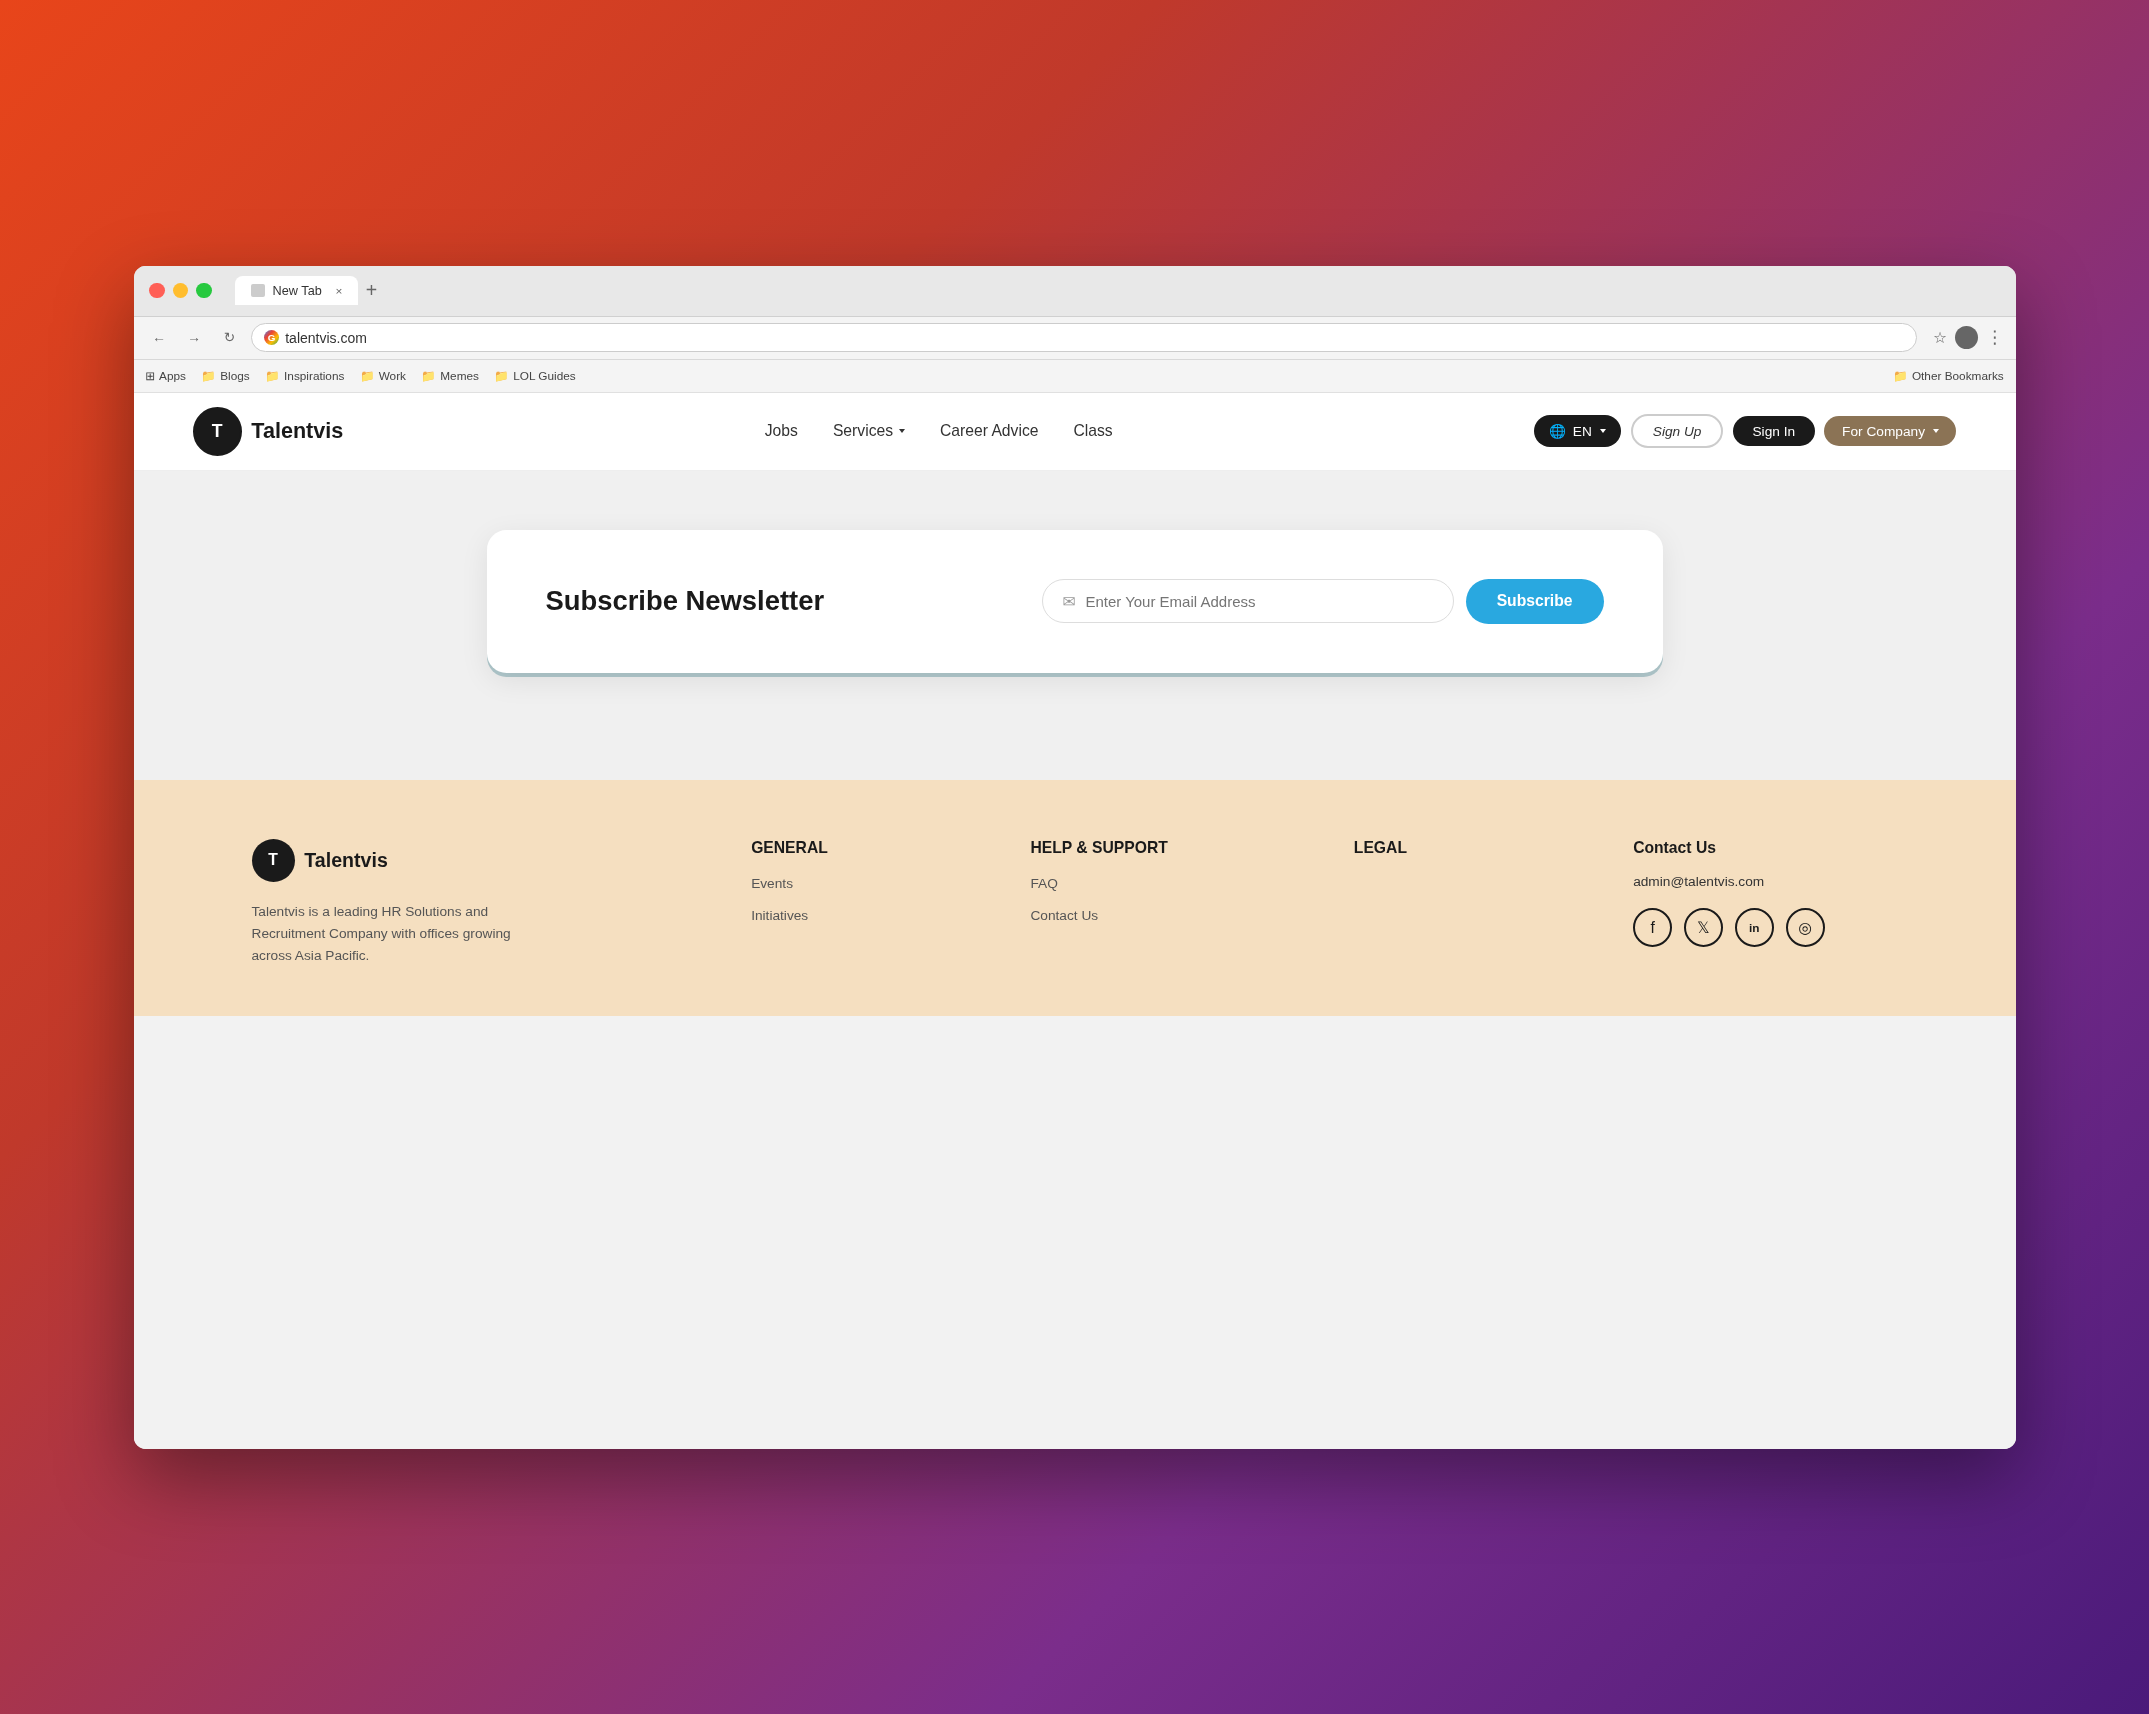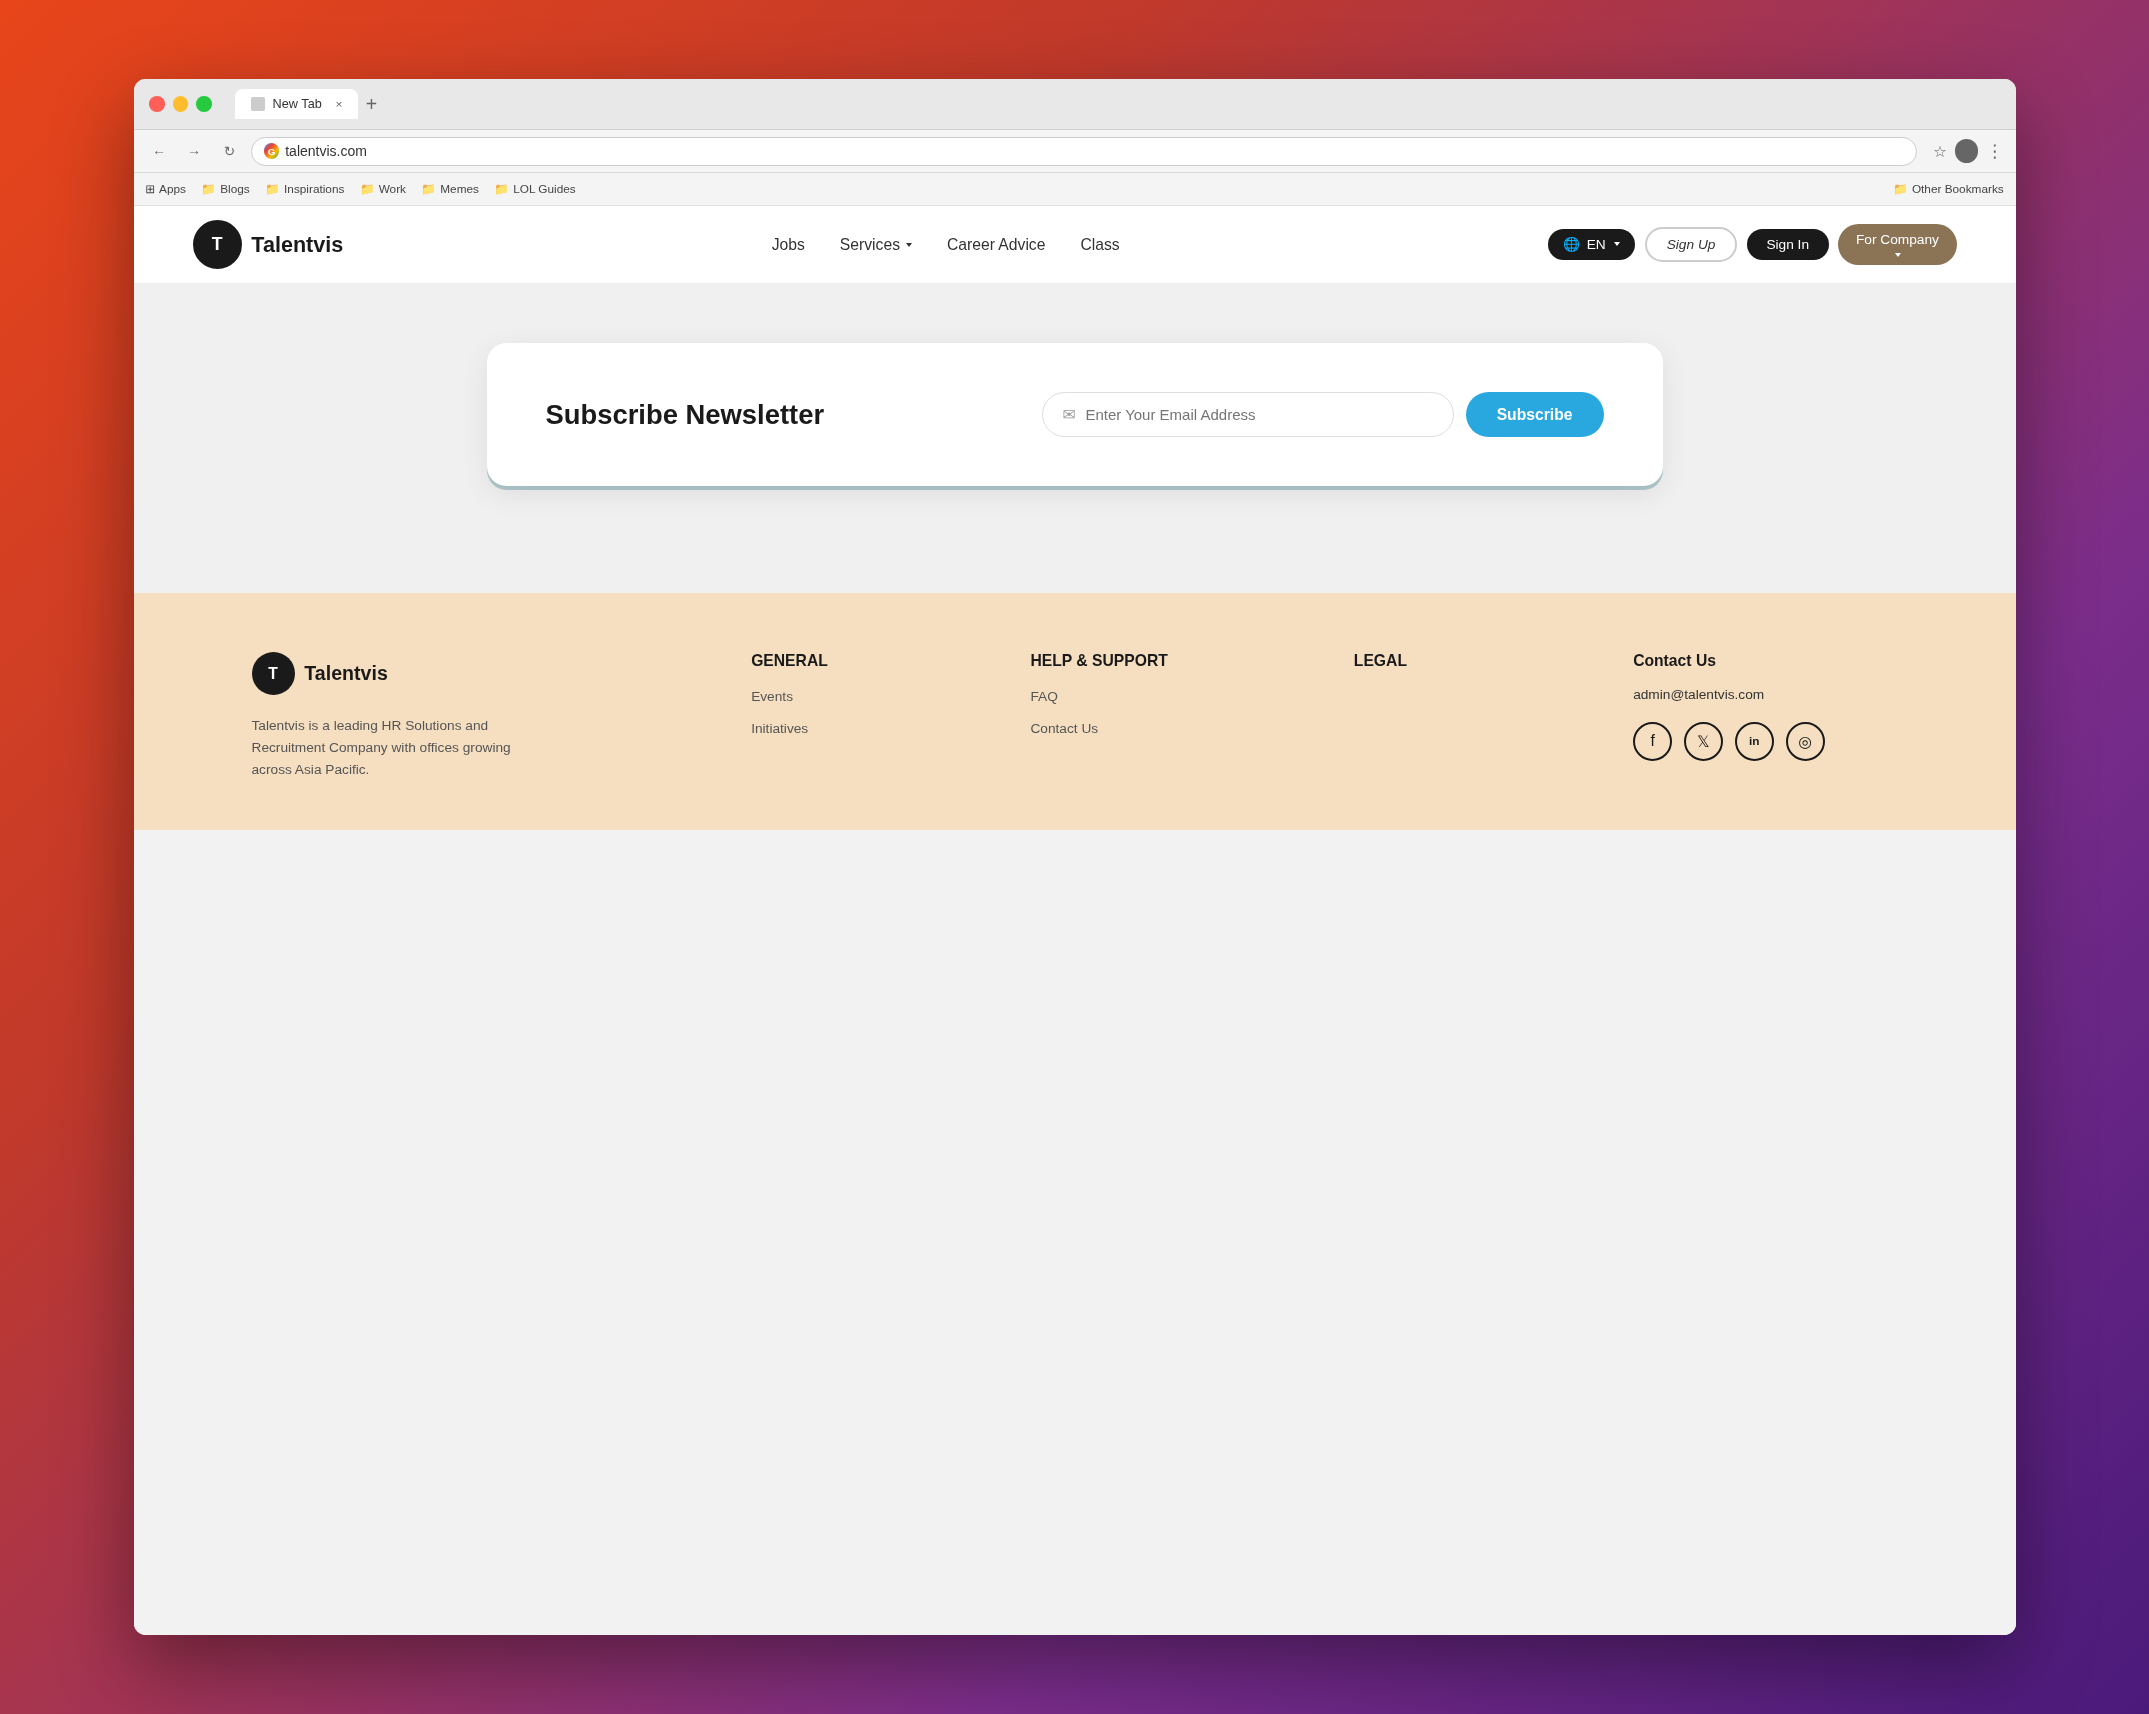--- a/index.html
+++ b/index.html
@@ -9,21 +9,21 @@
       background: linear-gradient(135deg, #e8451a 0%, #c0392b 30%, #7b2d8b 70%, #4a1a7a 100%);
       display: flex;
       align-items: center;
       justify-content: center;
       font-family: -apple-system, BlinkMacSystemFont, 'Segoe UI', sans-serif;
     }
 
     
     .browser-window {
       width: 1882px;
-      height: 1556px;
+      height: 1183px;
       background: #f0f0f0;
       border-radius: 11.8px;
       overflow: hidden;
       box-shadow: 0 29px 78px rgba(0,0,0,0.4);
     }
 
     .browser-titlebar {
       background: #e8e8e8;
       height: 51px;
       display: flex;
@@ -283,21 +283,20 @@
       background: #8b7355;
       color: white;
       border: none;
       border-radius: 23.5px;
       padding: 7.8px 17.6px;
       font-size: 13.7px;
       cursor: pointer;
       display: flex;
       align-items: center;
       gap: 5.9px;
-      flex-direction: column;
     }
 
     
     .main-section {
       background: #f0f0f0;
       padding: 59px 0 107px;
       display: flex;
       justify-content: center;
       align-items: center;
     }

